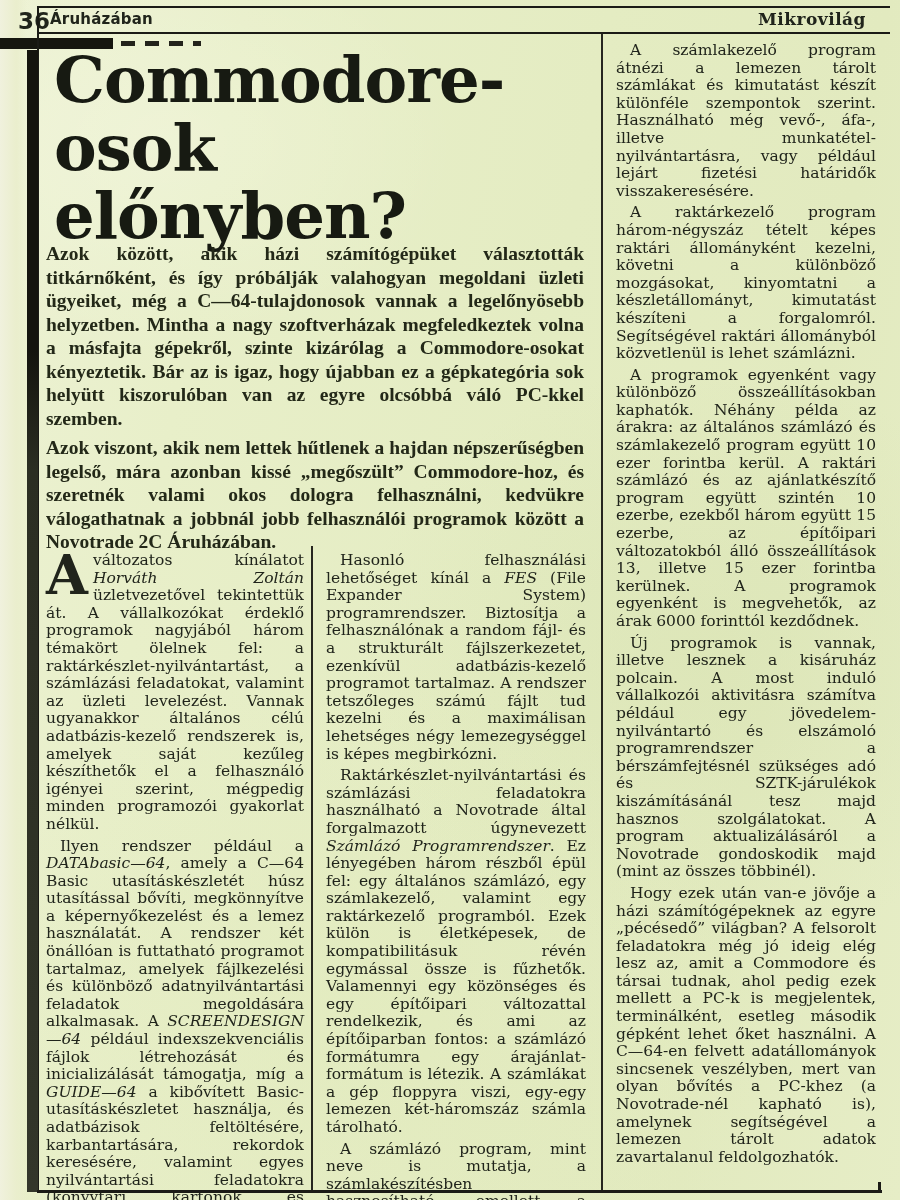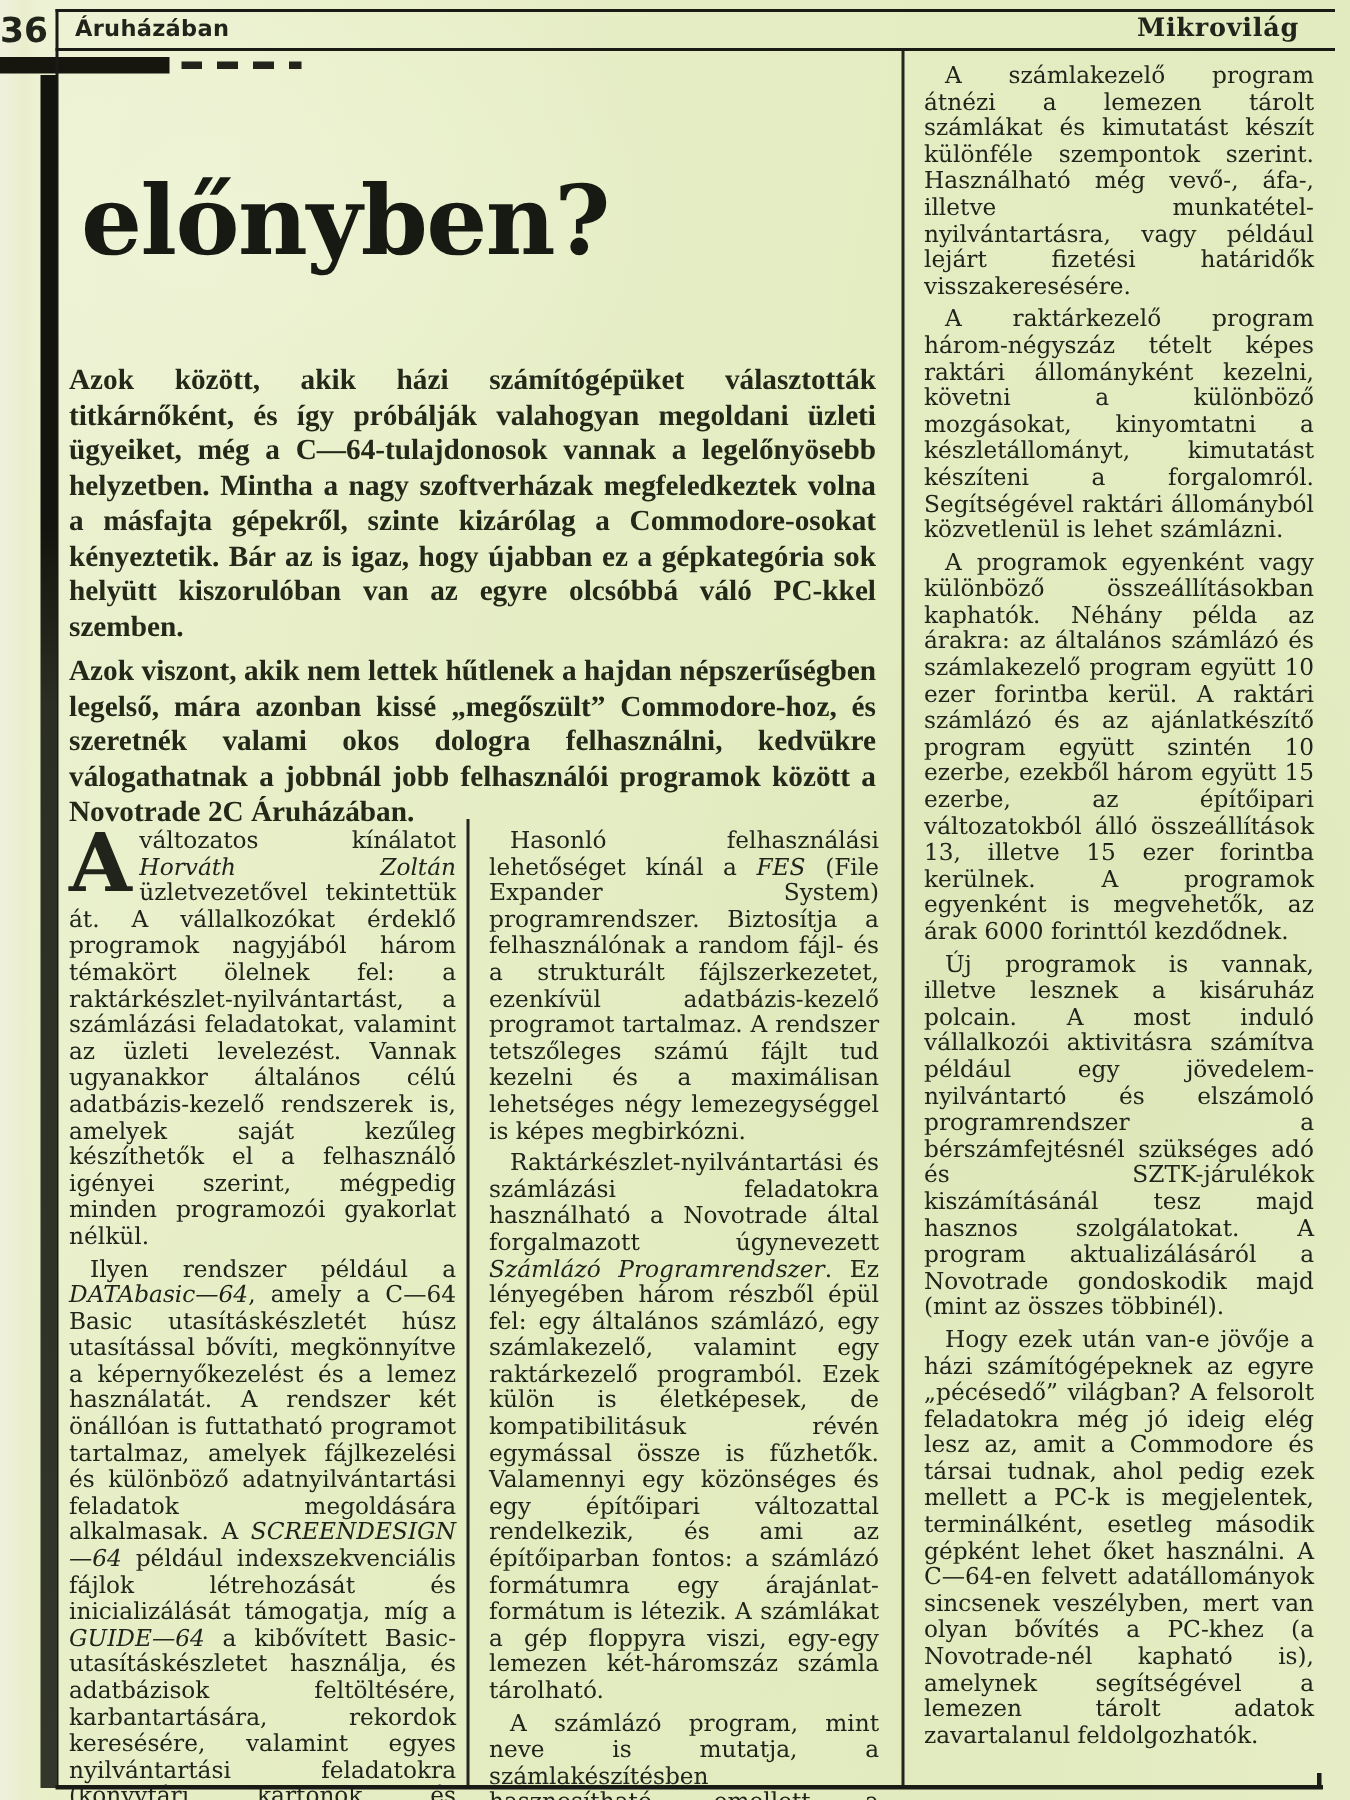--- a/index.html
+++ b/index.html
@@ -10,21 +10,21 @@
       radial-gradient(ellipse 500px 420px at 78% 55%, rgba(210,222,170,.35), rgba(210,222,170,0) 70%),
       radial-gradient(ellipse 600px 500px at 40% 85%, rgba(222,232,182,.30), rgba(222,232,182,0) 70%),
       linear-gradient(100deg,#edf2d4 0%, #e8efc9 22%, #e4ecc2 55%, #e2eabf 80%, #e6edc6 100%);
     overflow:hidden;
     font-family:"DejaVu Serif","Liberation Serif",serif;
     color:#20241b;
   }
   .scan-left{position:absolute;left:0;top:0;width:27px;height:1200px;
     background:linear-gradient(90deg,#f0f1dd, #eaeecd 60%, rgba(234,238,205,0));}
   
-  .pageno{position:absolute;left:0;top:8px;width:30px;text-align:right;
+  .pageno{position:absolute;left:18px;top:8px;width:30px;text-align:right;
     font-family:"DejaVu Sans","Liberation Sans",sans-serif;font-weight:bold;font-size:23px;}
   .rule{position:absolute;background:#1b1b16;}
   .rule-top{left:37px;top:6px;width:853px;height:2px;}
   .rule-under{left:37px;top:32px;width:853px;height:2px;}
   .vline-header{left:37px;top:6px;width:2px;height:1186px;}
   .section-label{position:absolute;left:50px;top:10px;
     font-family:"DejaVu Sans","Liberation Sans",sans-serif;font-weight:bold;font-size:15px;letter-spacing:.2px;}
   .magazine-label{position:absolute;right:34px;top:9px;
     font-weight:bold;font-size:17px;letter-spacing:.5px;}
   .black-bar{position:absolute;left:0;top:38px;width:113px;height:11px;background:#16160f;}
@@ -63,21 +63,21 @@
   <div class="pageno">36</div>
   <div class="rule rule-top"></div>
   <div class="section-label">Áruházában</div>
   <div class="magazine-label">Mikrovilág</div>
   <div class="rule rule-under"></div>
   <div class="black-bar"></div>
   <div class="bar-dashes"></div>
   <div class="rule vline-header"></div>
   <div class="left-thick-bar"></div>
 
-  <h1 class="title"><br><span>előnyben?</span></h1>
+  <h1 class="title"><span>Commodore-osok</span><br><span>előnyben?</span></h1>
 
   <div class="lead">
     <p>Azok között, akik házi számítógépüket választották titkárnőként, és így próbálják valahogyan megoldani üzleti ügyeiket, még a C—64-tulajdonosok vannak a legelőnyösebb helyzetben. Mintha a nagy szoftverházak megfeledkeztek volna a másfajta gépekről, szinte kizárólag a Commodore-osokat kényeztetik. Bár az is igaz, hogy újabban ez a gépkategória sok helyütt kiszorulóban van az egyre olcsóbbá váló PC-kkel szemben.</p>
     <p>Azok viszont, akik nem lettek hűtlenek a hajdan népszerűségben legelső, mára azonban kissé „megőszült” Commodore-hoz, és szeretnék valami okos dologra felhasználni, kedvükre válogathatnak a jobbnál jobb felhasználói programok között a Novotrade 2C Áruházában.</p>
   </div>
 
   <div class="col col1">
     <p class="dropcap-p"><span class="dropcap">A</span><span><span>változatos kínálatot </span><span style="font-style: italic;">Horváth Zoltán</span><span> üzletvezetővel tekintettük át. A vállalkozókat érdeklő programok nagyjából három témakört ölelnek fel: a raktárkészlet-nyilvántartást, a számlázási feladatokat, valamint az üzleti levelezést. Vannak ugyanakkor általános célú adatbázis-kezelő rendszerek is, amelyek saját kezűleg készíthetők el a felhasználó igényei szerint, mégpedig minden programozói gyakorlat nélkül.</span></span></p>
     <p><span>Ilyen rendszer például a </span><span style="font-style: italic;">DATAbasic—64</span><span>, amely a C—64 Basic utasításkészletét húsz utasítással bővíti, megkönnyítve a képernyőkezelést és a lemez használatát. A rendszer két önállóan is futtatható programot tartalmaz, amelyek fájlkezelési és különböző adatnyilvántartási feladatok megoldására alkalmasak. A </span><span style="font-style: italic;">SCREENDESIGN—64</span><span> például indexszekvenciális fájlok létrehozását és inicializálását támogatja, míg a </span><span style="font-style: italic;">GUIDE—64</span><span> a kibővített Basic-utasításkészletet használja, és adatbázisok feltöltésére, karbantartására, rekordok keresésére, valamint egyes nyilvántartási feladatokra (könyvtári kartonok és személyzeti adatok nyilvántartására, levelek iktatására és visszakeresésére stb.) alkalmas.</span></p>
   </div>

